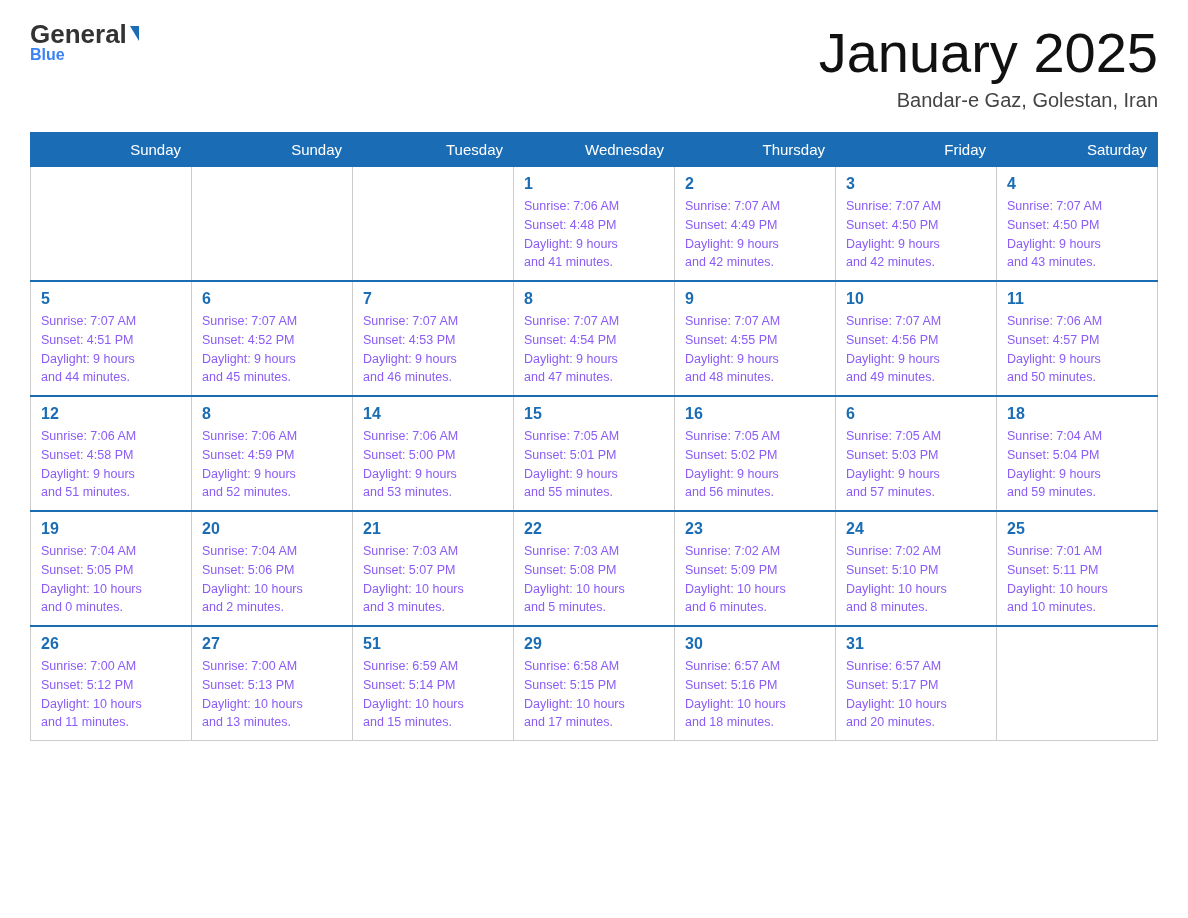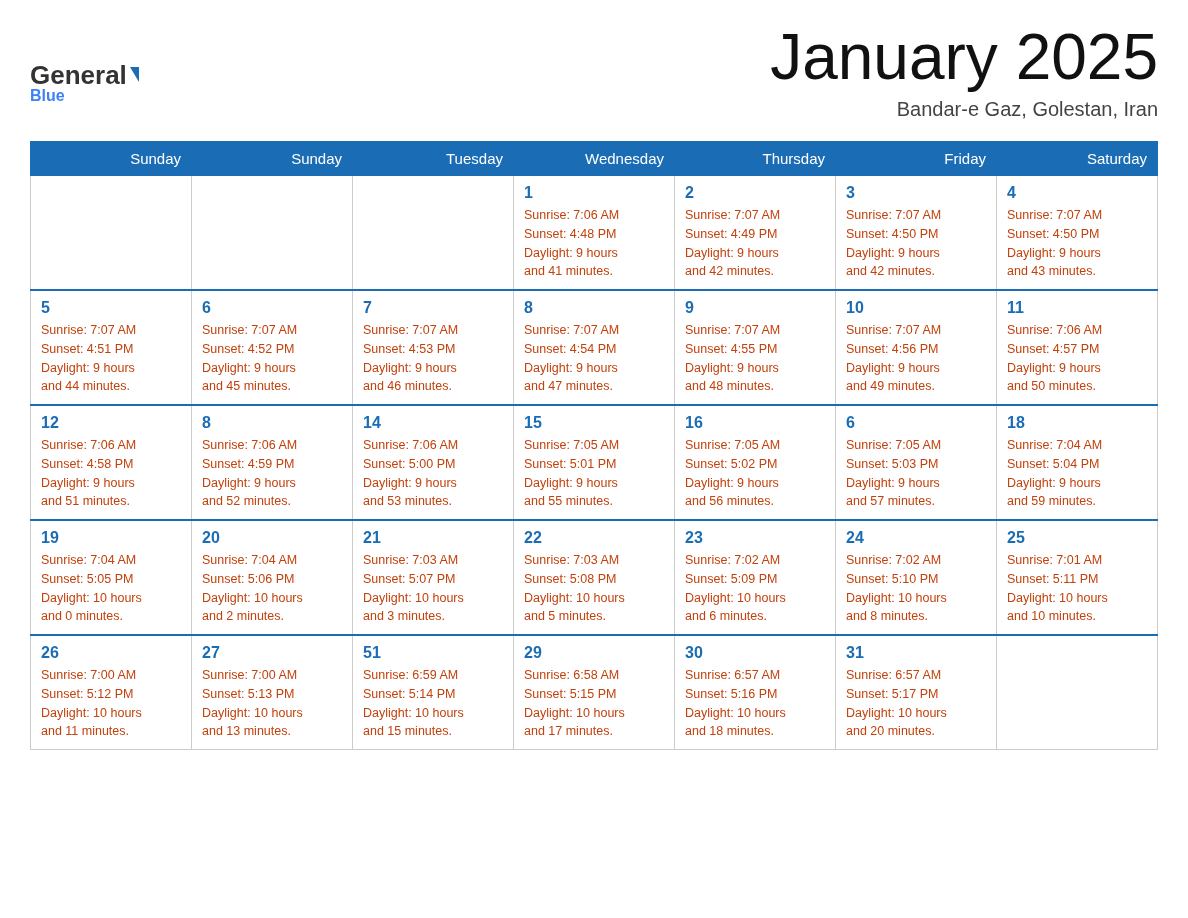--- a/index.html
+++ b/index.html
@@ -17,21 +17,21 @@
     }
     .logo-area {
       display: flex;
       flex-direction: column;
       align-items: flex-start;
     }
     .title-area {
       text-align: right;
     }
     .cal-title {
-      font-size: 64px;
+      font-size: 56px;
       font-weight: normal;
       color: #111;
     }
     .cal-subtitle {
       font-size: 20px;
       color: #444;
       margin-top: 4px;
     }
     .calendar {
       width: 100%;
@@ -58,33 +58,32 @@
     .calendar tbody tr td .day-num {
       font-size: 16px;
       font-weight: bold;
       color: #1a6db5;
       display: block;
       margin-bottom: 4px;
     }
     .calendar tbody tr td .day-info {
       font-size: 12.5px;
       line-height: 1.5;
-      color: #c2410c;
+      color: #8b5cf6;
     }
     .calendar tbody tr td.empty {
       background: #fff;
     }
     
     .calendar tbody tr:not(:last-child) td {
       border-bottom: 2px solid #1a6db5;
     }
     .logo-wrapper {
       display: flex;
       align-items: flex-start;
-      margin-top: 41px;
     }
     .logo-lines {
       display: inline-flex;
       flex-direction: column;
     }
     .logo-top {
       font-size: 26px;
       font-weight: bold;
       color: #333;
       line-height: 1.1;

